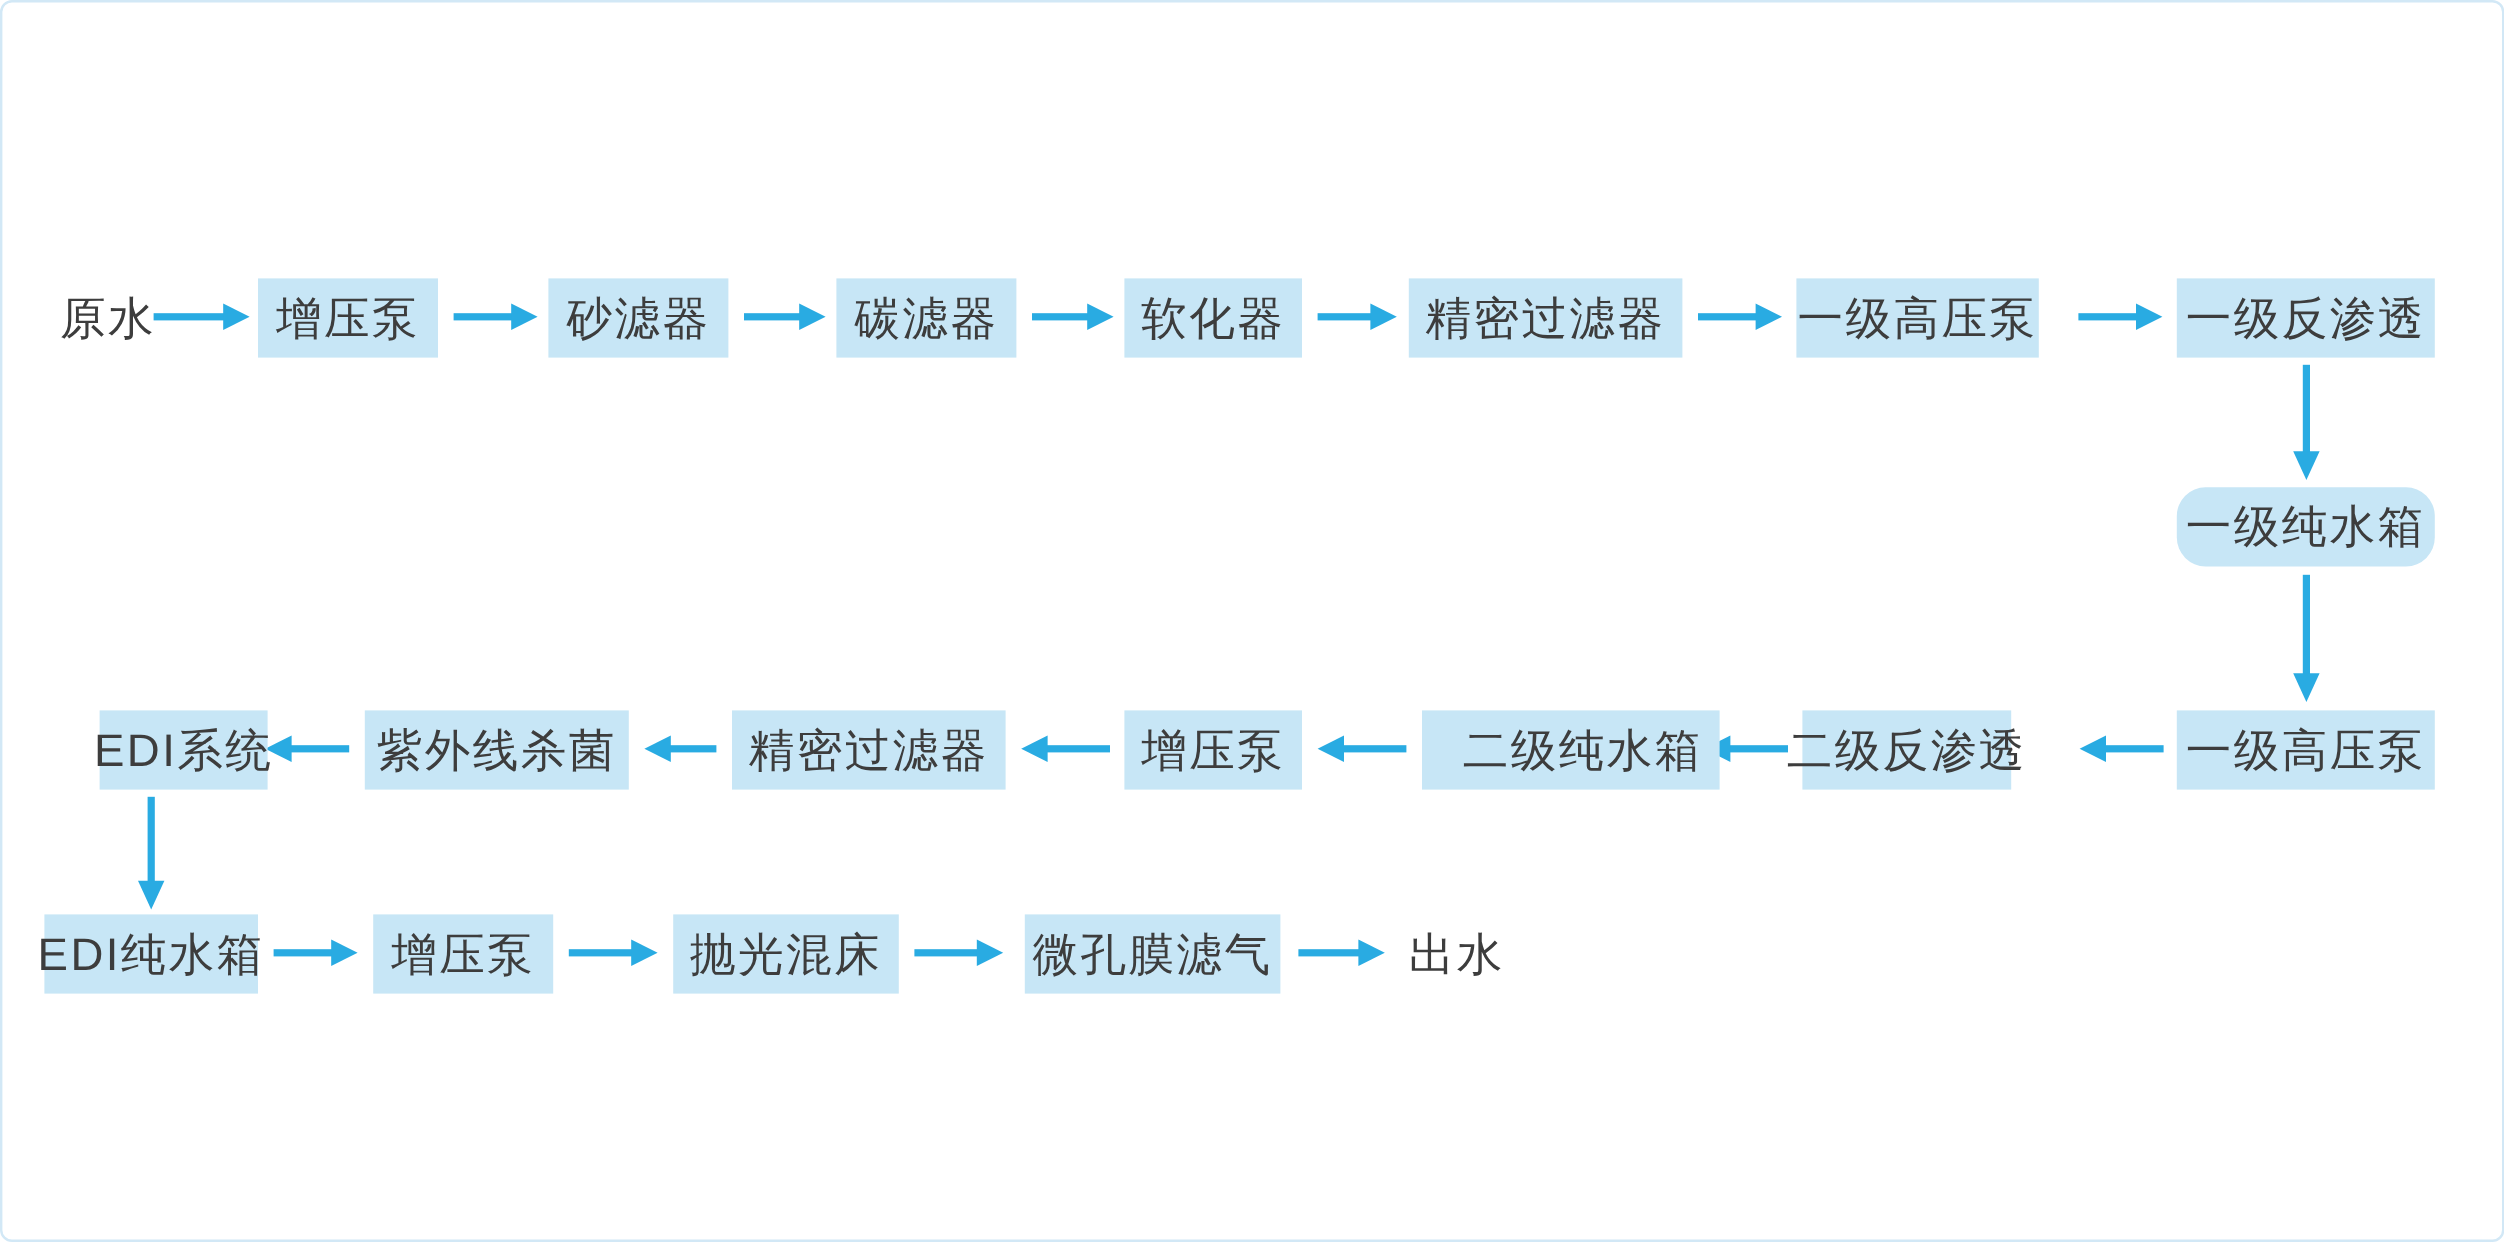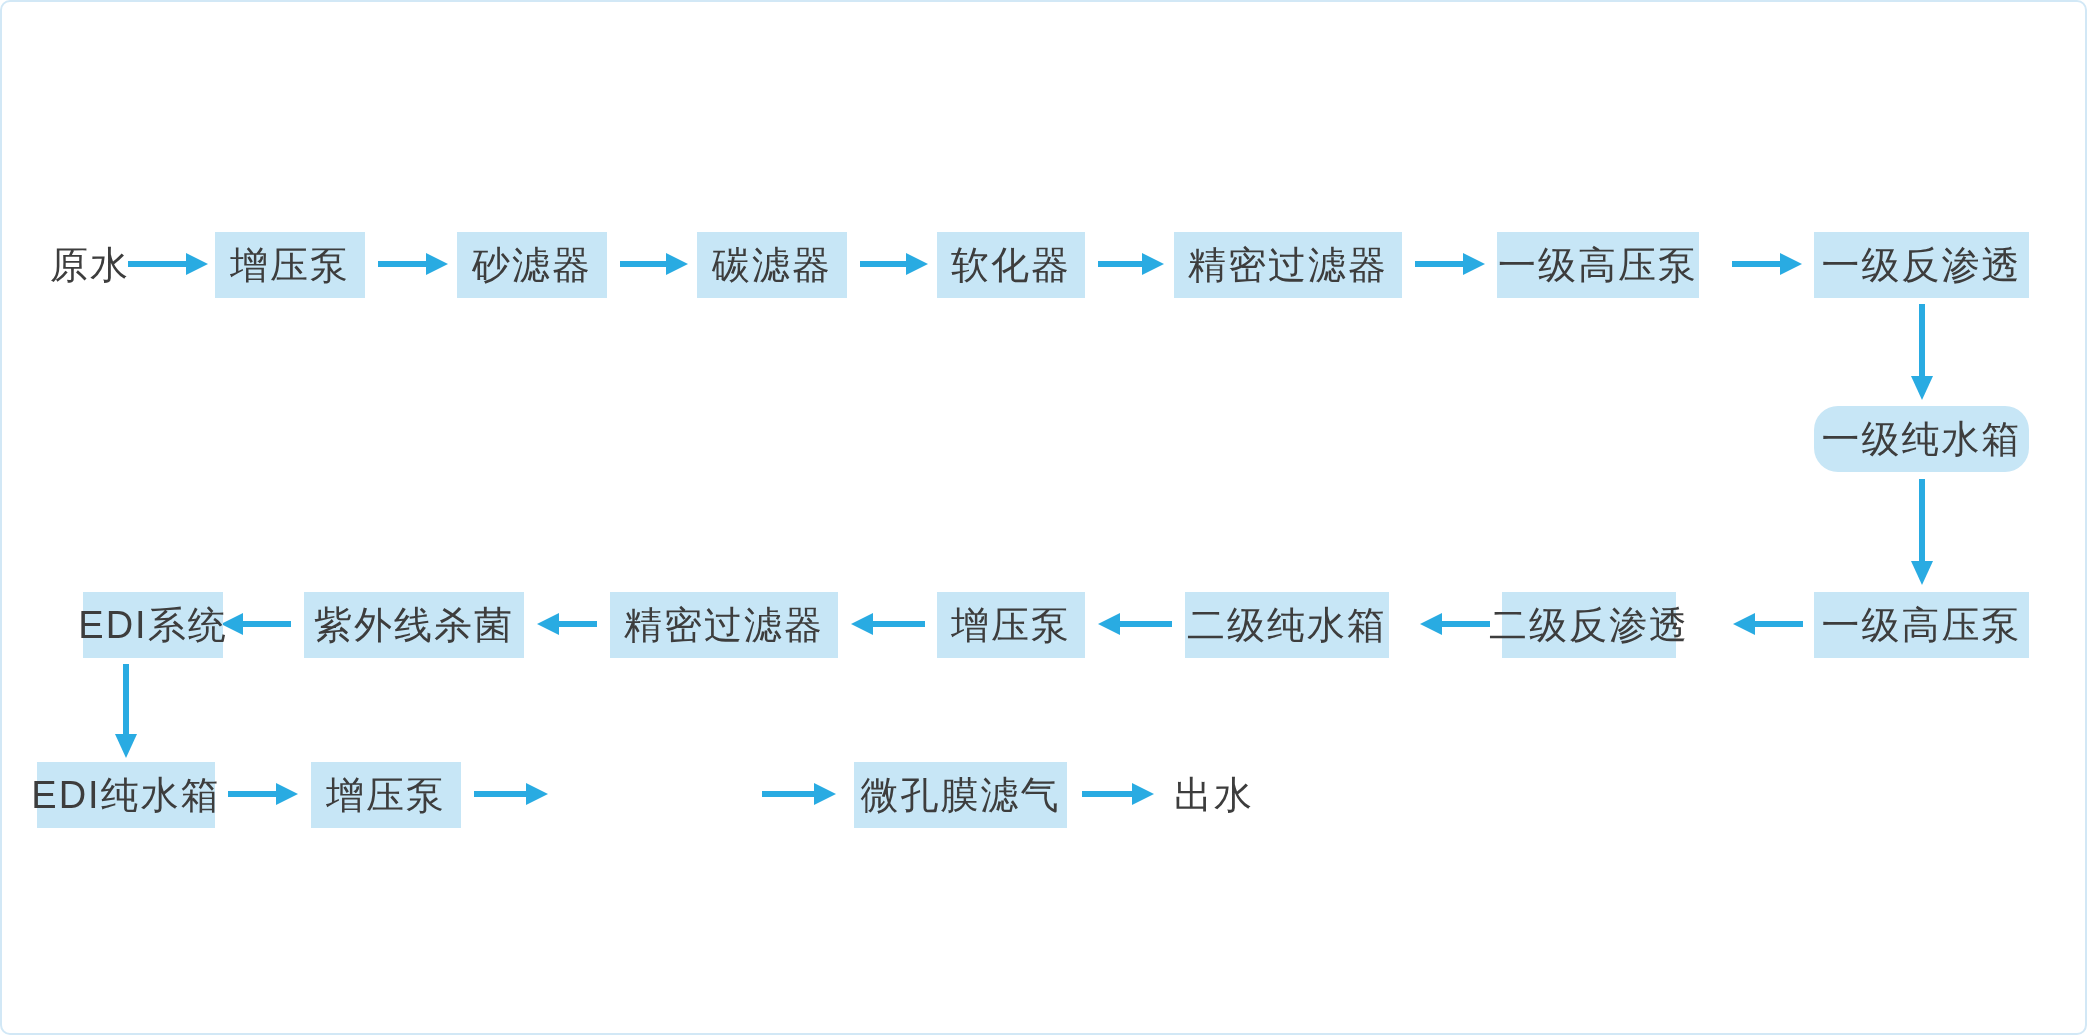--- a/index.html
+++ b/index.html
@@ -106,21 +106,21 @@
   <div class="node" style="left:1812px; top:404px; width:215px;border-radius:24px;">一级纯水箱</div>
 
   <div class="arrow arrow-down" style="left:1909px; top:477px; height:106px;"></div>
 
   <div class="node" style="left:1812px; top:590px; width:215px;">一级高压泵</div>
   <div class="arrow arrow-left" style="left:1731px; top:611px; width:70px;"></div>
 
   <div class="node" style="left:1500px; top:590px; width:174px;">二级反渗透</div>
   <div class="arrow arrow-left" style="left:1418px; top:611px; width:70px;"></div>
 
-  <div class="node" style="left:1183px; top:590px; width:204px;">二级纯水箱</div>
+  <div class="node" style="left:1183px; top:590px; width:228px;padding-left:20px;">二级纯水箱</div>
   <div class="arrow arrow-left" style="left:1096px; top:611px; width:74px;"></div>
 
   <div class="node" style="left:935px; top:590px; width:148px;">增压泵</div>
   <div class="arrow arrow-left" style="left:849px; top:611px; width:74px;"></div>
 
   <div class="node" style="left:608px; top:590px; width:228px;">精密过滤器</div>
   <div class="arrow arrow-left" style="left:535px; top:611px; width:60px;"></div>
 
   <div class="node" style="left:302px; top:590px; width:220px;">紫外线杀菌</div>
   <div class="arrow arrow-left" style="left:219px; top:611px; width:70px;"></div>
@@ -128,20 +128,21 @@
   <div class="node" style="left:46px; top:590px; width:140px;margin-left:35px;">EDI系统</div>
 
   <div class="arrow arrow-down" style="left:113px; top:662px; height:94px;"></div>
 
   <div class="node" style="left:35px; top:760px; width:178px;">EDI纯水箱</div>
   <div class="arrow arrow-right" style="left:226px; top:781px; width:70px;"></div>
 
   <div class="node" style="left:309px; top:760px; width:150px;">增压泵</div>
   <div class="arrow arrow-right" style="left:472px; top:781px; width:74px;"></div>
 
+  <div class="node" style="left:559px; top:760px; width:188px;">抛光混床</div>
   <div class="arrow arrow-right" style="left:760px; top:781px; width:74px;"></div>
 
   <div class="node" style="left:852px; top:760px; width:213px;">微孔膜滤气</div>
   <div class="arrow arrow-right" style="left:1080px; top:781px; width:72px;"></div>
 
   <div class="node plain" style="left:1172px; top:760px;">出水</div>
 
 </div>
 
 </body></html>

